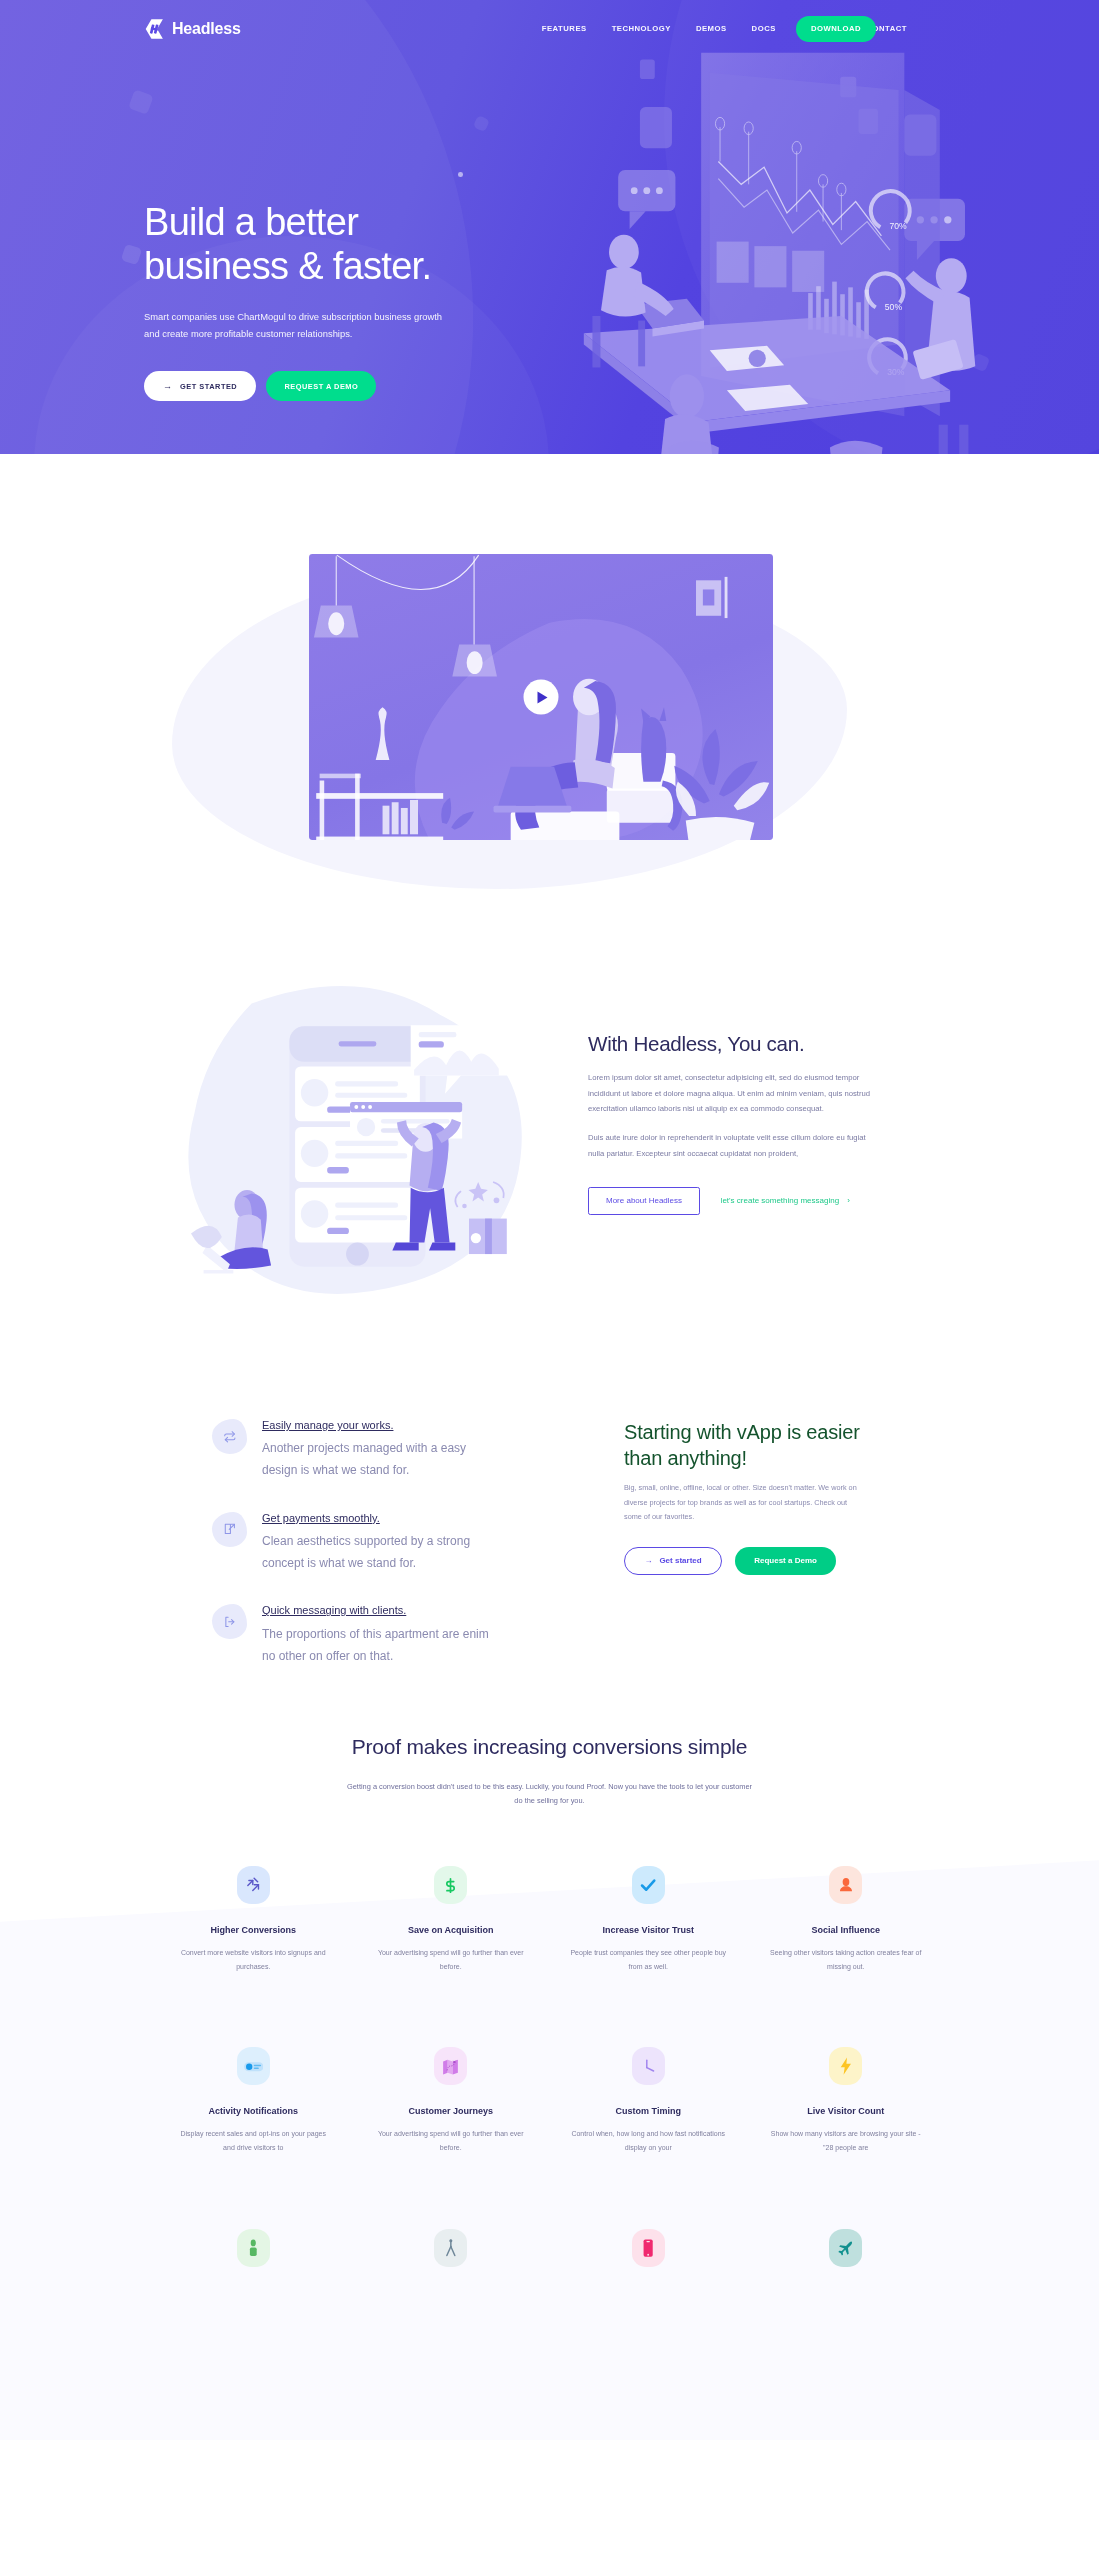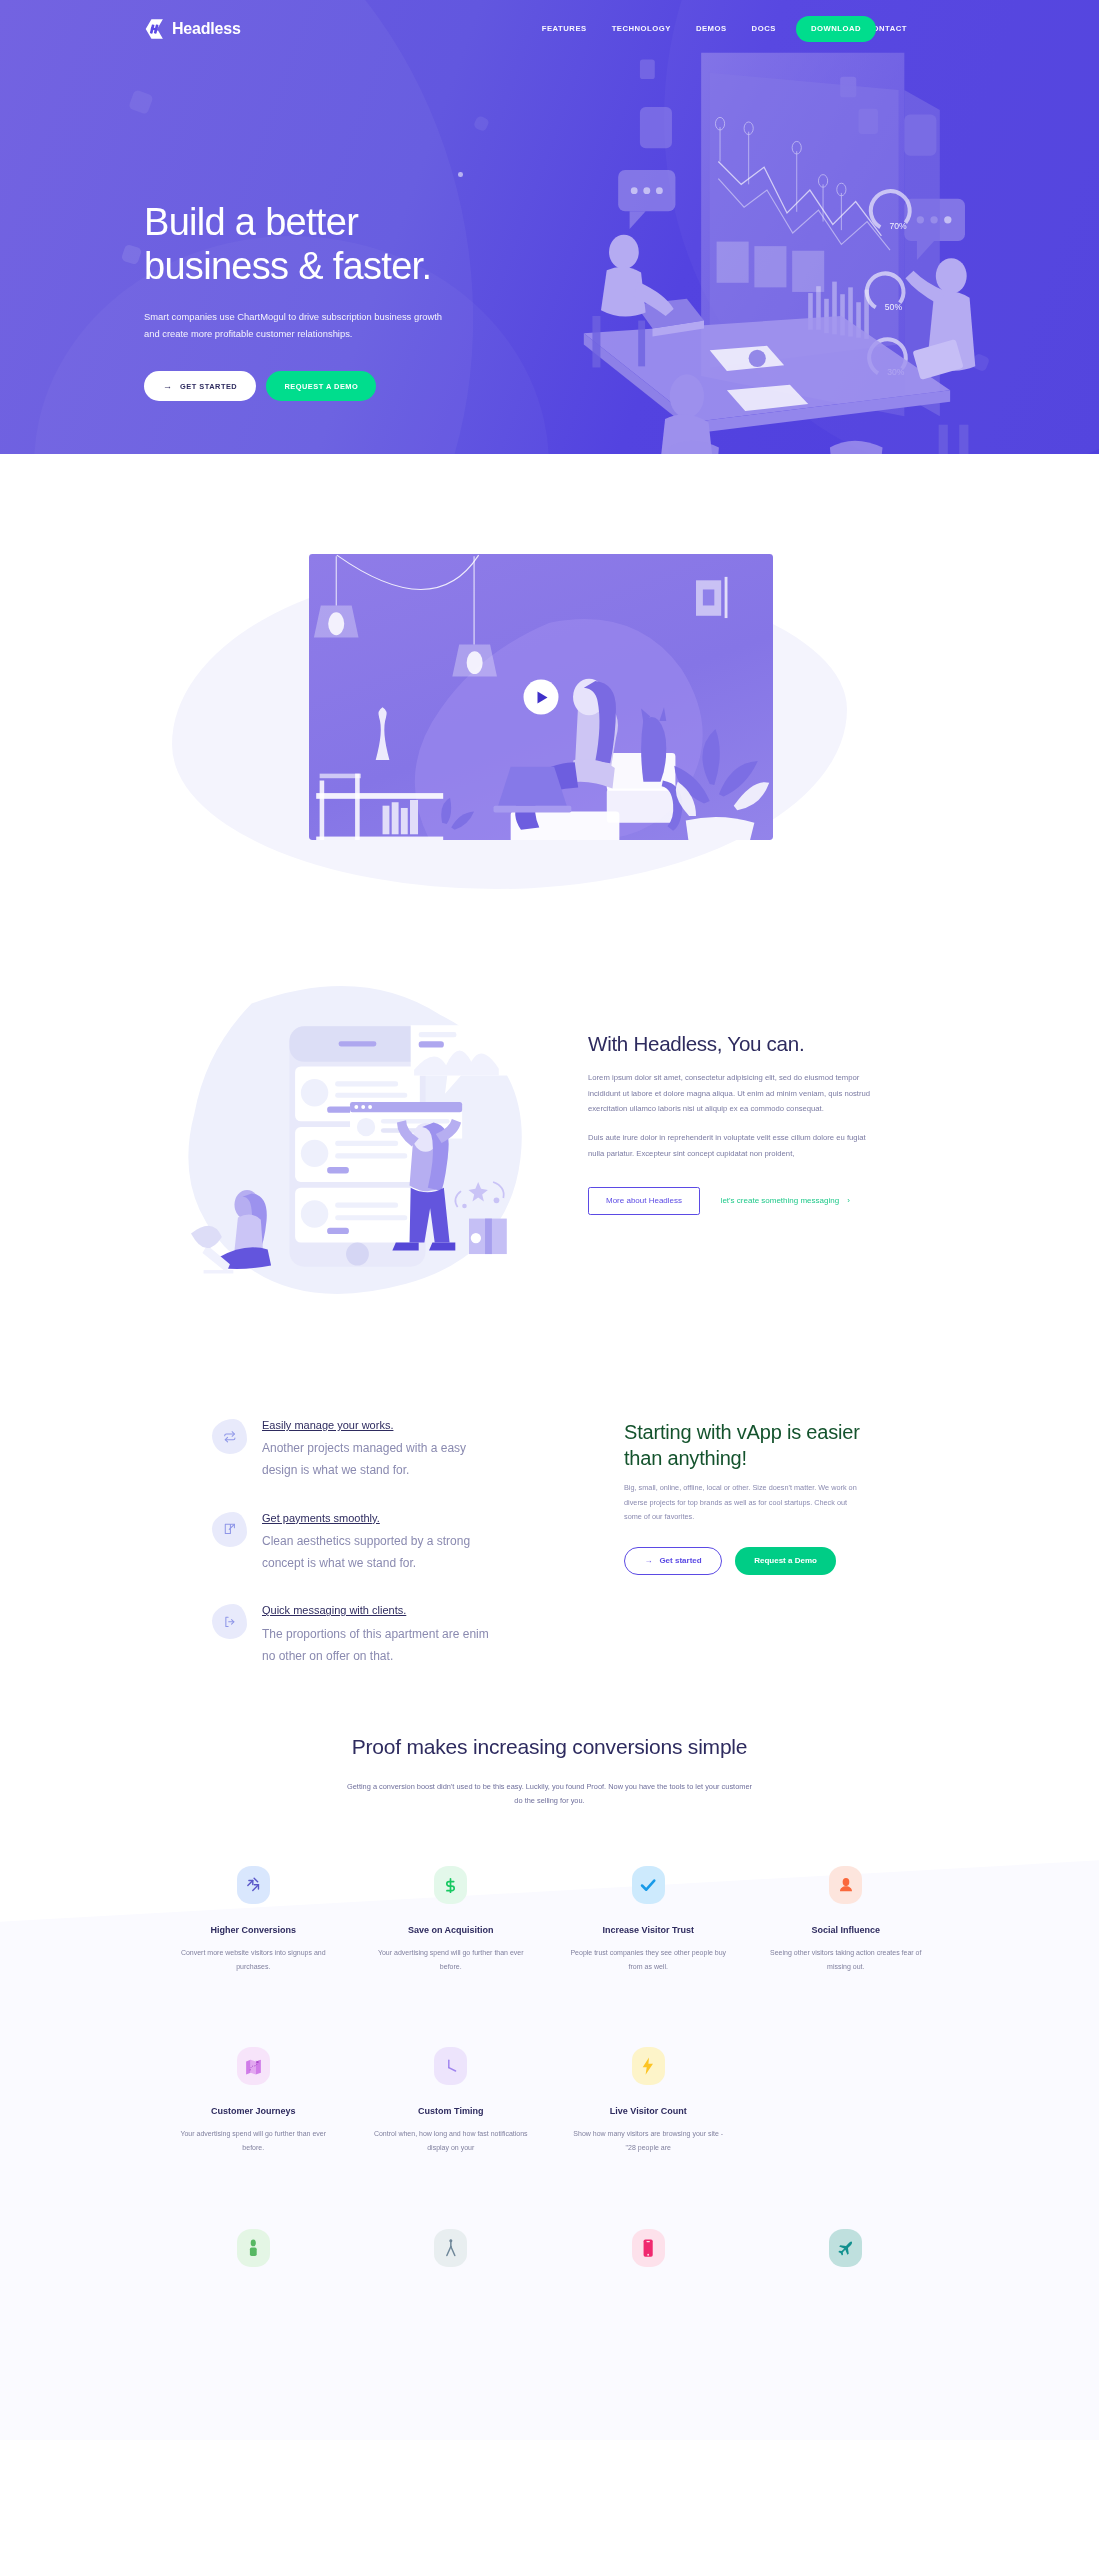--- a/index.html
+++ b/index.html
@@ -526,21 +526,21 @@
           <circle cx="492" cy="414" r="4"></circle>
           <path d="M542 372 q22 8 18 28" fill="none" stroke="#c9c3f6" stroke-width="3"></path>
           <path d="M486 388 q-16 12 -6 28" fill="none" stroke="#c9c3f6" stroke-width="3"></path>
         </g>
       </svg>
     </div>
 
     <div class="about-copy">
       <h2 class="h2">With Headless, You can.</h2>
       <p class="body-p">Lorem ipsum dolor sit amet, consectetur adipisicing elit, sed do eiusmod tempor incididunt ut labore et dolore magna aliqua. Ut enim ad minim veniam, quis nostrud exercitation ullamco laboris nisi ut aliquip ex ea commodo consequat.</p>
-      <p class="body-p">Duis aute irure dolor in reprehenderit in voluptate velit esse cillum dolore eu fugiat nulla pariatur. Excepteur sint concept cupidatat non proident,</p>
+      <p class="body-p">Duis aute irure dolor in reprehenderit in voluptate velit esse cillum dolore eu fugiat nulla pariatur. Excepteur sint occaecat cupidatat non proident,</p>
       <div class="about-actions">
         <button class="btn-outline">More about Headless</button>
         <a class="link-green" href="#">
           <span>let's create something messaging</span>
           <span>›</span>
         </a>
       </div>
     </div>
   </section>
 
@@ -660,20 +660,32 @@
               <path d="M12 14c5 0 9 3.2 9 7.2H3c0-4 4-7.2 9-7.2z"></path>
             </svg>
           </div>
           <div class="card-h">Social Influence</div>
           <div class="card-p">Seeing other visitors taking action creates fear of missing out.</div>
         </div>
       </div>
 
       <div class="cards row2">
 
+        <div class="card">
+          <div class="card-ico" style="background:#ddeffd;">
+            <svg width="19.5" height="11.4" viewBox="0 0 34 20">
+              <rect x="0" y="2" width="34" height="16" rx="8" fill="#bfe1fb"></rect>
+              <circle cx="9" cy="10" r="5.6" fill="#1a9bec"></circle>
+              <rect x="17" y="6.6" width="13" height="2.6" rx="1.3" fill="#5fbaf2"></rect>
+              <rect x="17" y="11.6" width="9" height="2.6" rx="1.3" fill="#5fbaf2"></rect>
+            </svg>
+          </div>
+          <div class="card-h">Activity Notifications</div>
+          <div class="card-p">Display recent sales and opt-ins on your pages and drive visitors to</div>
+        </div>
 
         <div class="card">
           <div class="card-ico" style="background:#f7e4fa;">
             <svg width="17" height="17" viewBox="0 0 30 30">
               <polygon points="2,6 10,3 10,26 2,29" fill="#d07ce8"></polygon>
               <polygon points="10,3 19,6 19,29 10,26" fill="#e2a8f0"></polygon>
               <polygon points="19,6 28,3 28,26 19,29" fill="#d07ce8"></polygon>
               <path d="M9 22 q1 -8 7 -8 q5 0 6 -6" fill="none" stroke="#a03ec2" stroke-width="1.5" stroke-dasharray="2 2"></path>
               <path d="M20 5 l4 4 M24 5 l-4 4" stroke="#a03ec2" stroke-width="1.5"></path>
             </svg>

